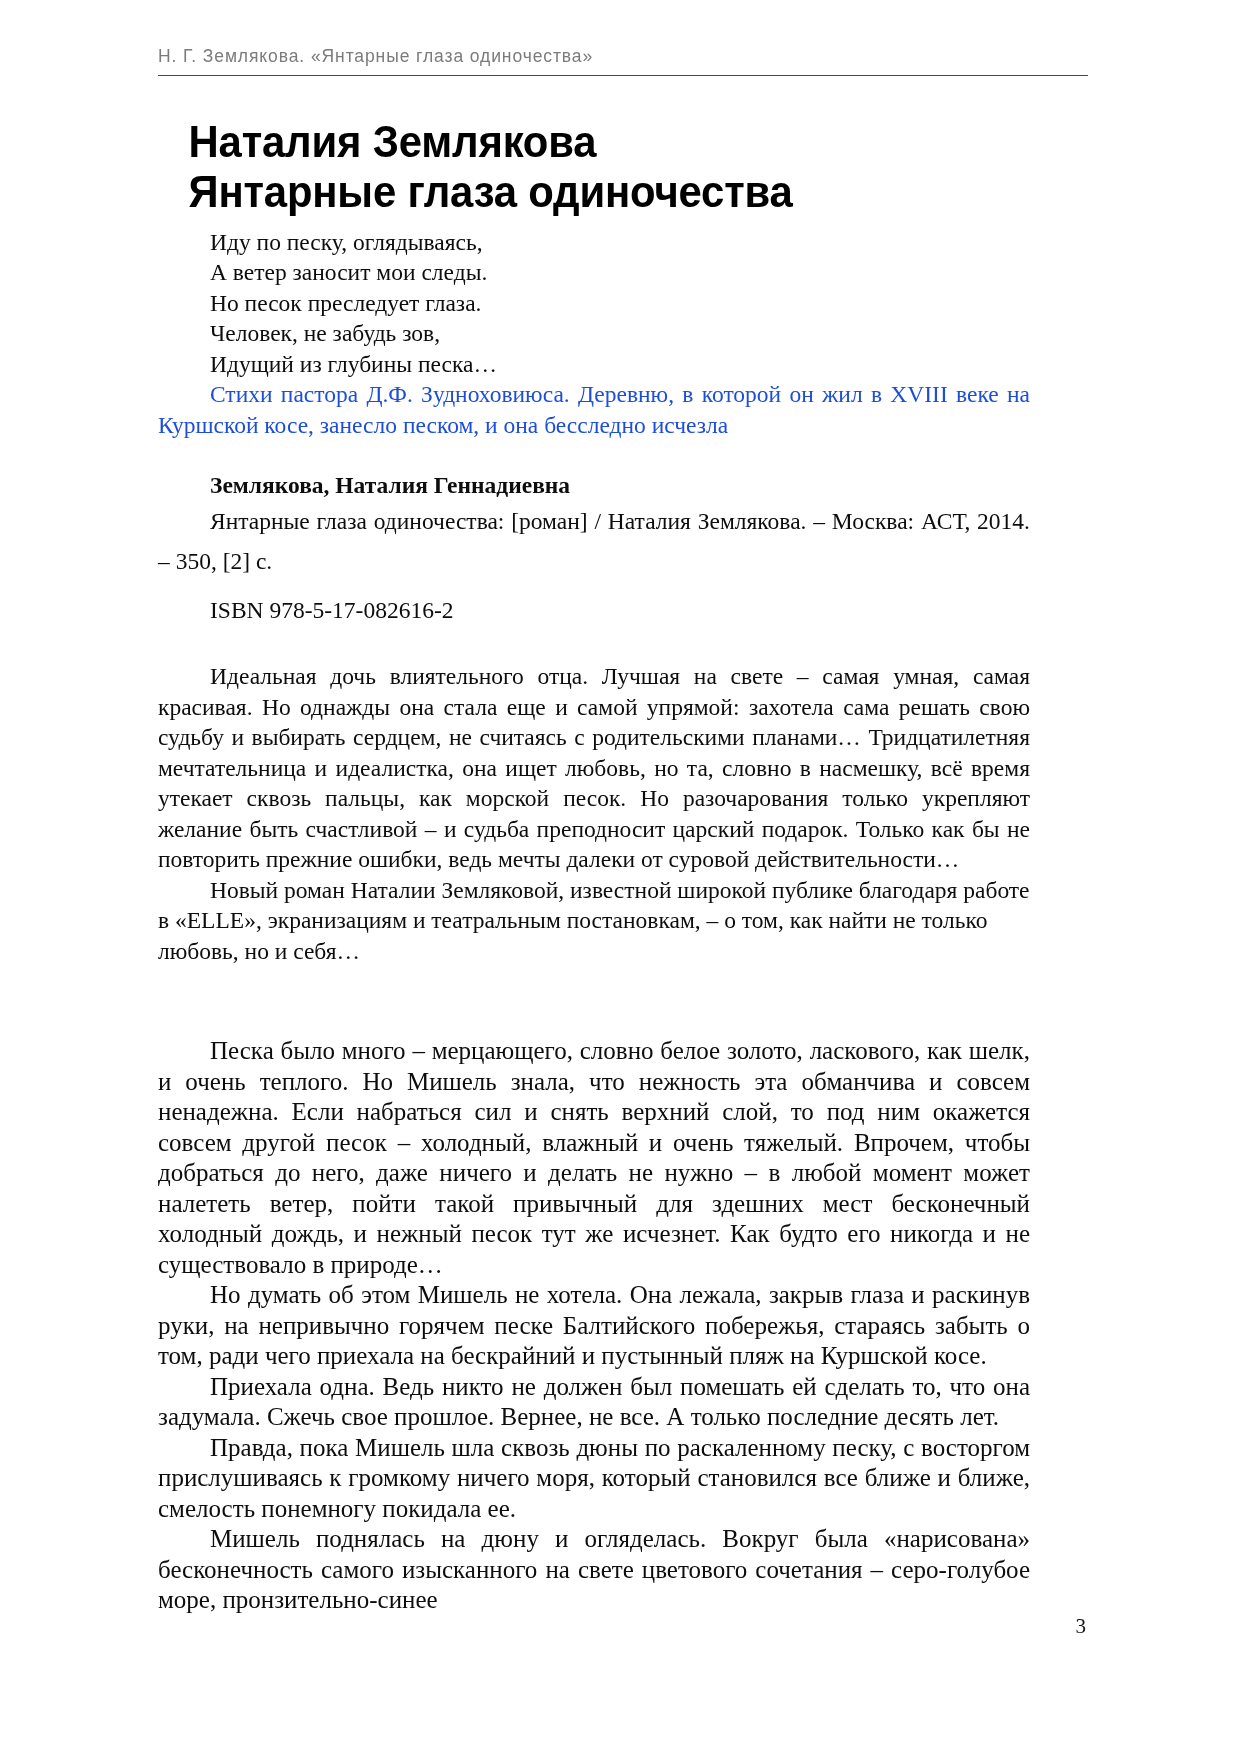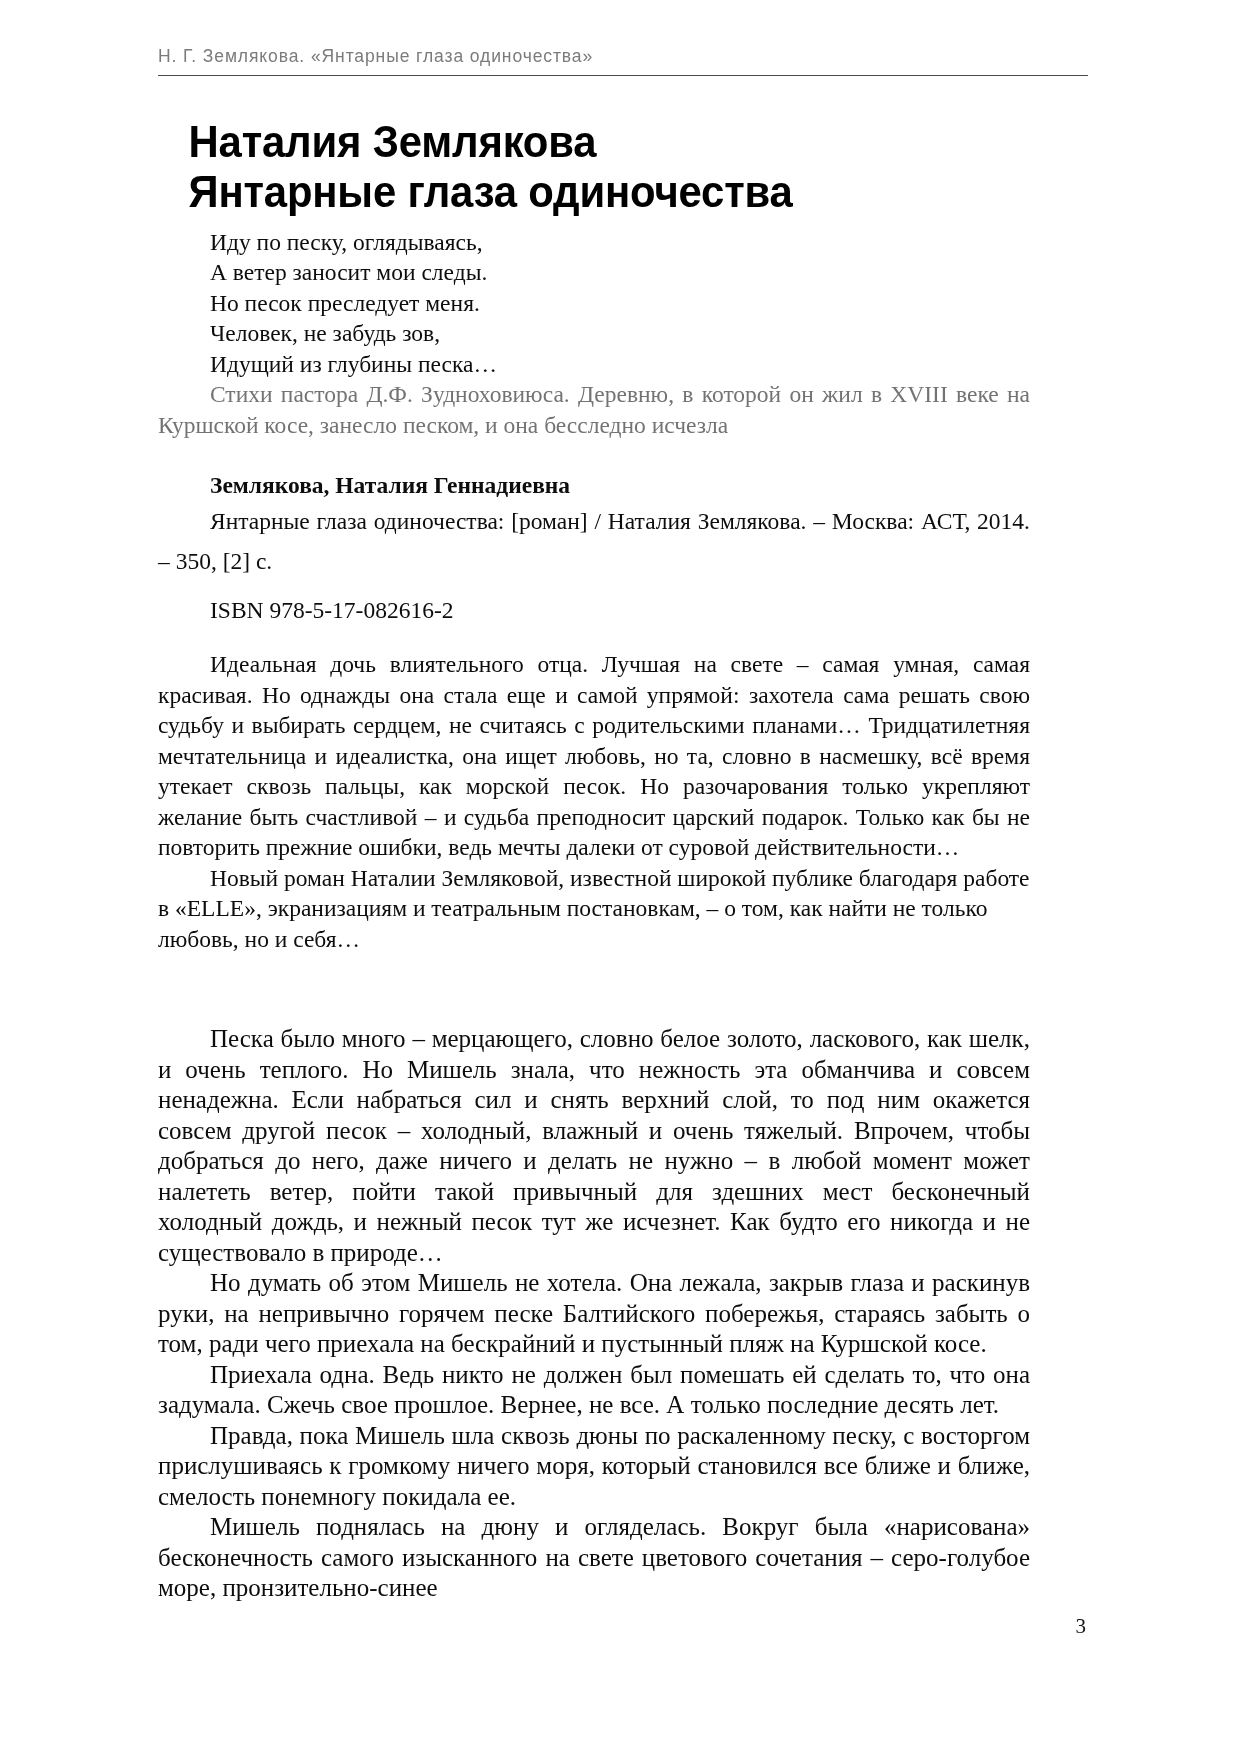--- a/index.html
+++ b/index.html
@@ -77,21 +77,21 @@
     transform: scaleX(0.93);
     transform-origin: center center;
     white-space: nowrap;
   }
 
   
   .txt {
     font-size: 23.5px;
     line-height: 30.5px;
     text-align: justify;
-    color: #737373;
+    color: #1d4ed8;
   }
   .txt.indent {
     text-indent: 52px;
   }
   .poem-line {
     font-size: 23.5px;
     line-height: 30.5px;
     text-align: left;
     padding-left: 52px;
     white-space: nowrap;
@@ -115,21 +115,21 @@
     text-align: justify;
     text-indent: 52px;
   }
   .isbn-line {
     font-size: 23.5px;
     line-height: 30.5px;
     padding-left: 52px;
     margin-top: 14px;
   }
   .annotation {
-    margin-top: 24px;
+    margin-top: 36px;
   }
   .annotation p {
     margin: 0;
     font-size: 23.5px;
     line-height: 30.5px;
     text-align: justify;
     text-indent: 52px;
   }
   .annotation p:last-child {
     text-align: left;
@@ -170,21 +170,21 @@
   <div class="content">
 
     <div class="book-title-block">
       <div class="title-author">Наталия Землякова</div>
       <div class="title-name">Янтарные глаза одиночества</div>
     </div>
 
     <div>
       <div class="poem-line">Иду по песку, оглядываясь,</div>
       <div class="poem-line">А ветер заносит мои следы.</div>
-      <div class="poem-line">Но песок преследует меня.</div>
+      <div class="poem-line">Но песок преследует глаза.</div>
       <div class="poem-line">Человек, не забудь зов,</div>
       <div class="poem-line">Идущий из глубины песка…</div>
       <div class="txt indent">Стихи пастора Д.Ф. Зудноховиюса. Деревню, в которой он жил в XVIII веке на Куршской косе, занесло песком, и она бесследно исчезла</div>
     </div>
 
 
     <div>
       <div class="biblio-name">Землякова, Наталия Геннадиевна</div>
       <div class="biblio-desc">Янтарные глаза одиночества: [роман] / Наталия Землякова. – Москва: АСТ, 2014. – 350, [2] с.</div>
       <div class="isbn-line">ISBN 978-5-17-082616-2</div>

